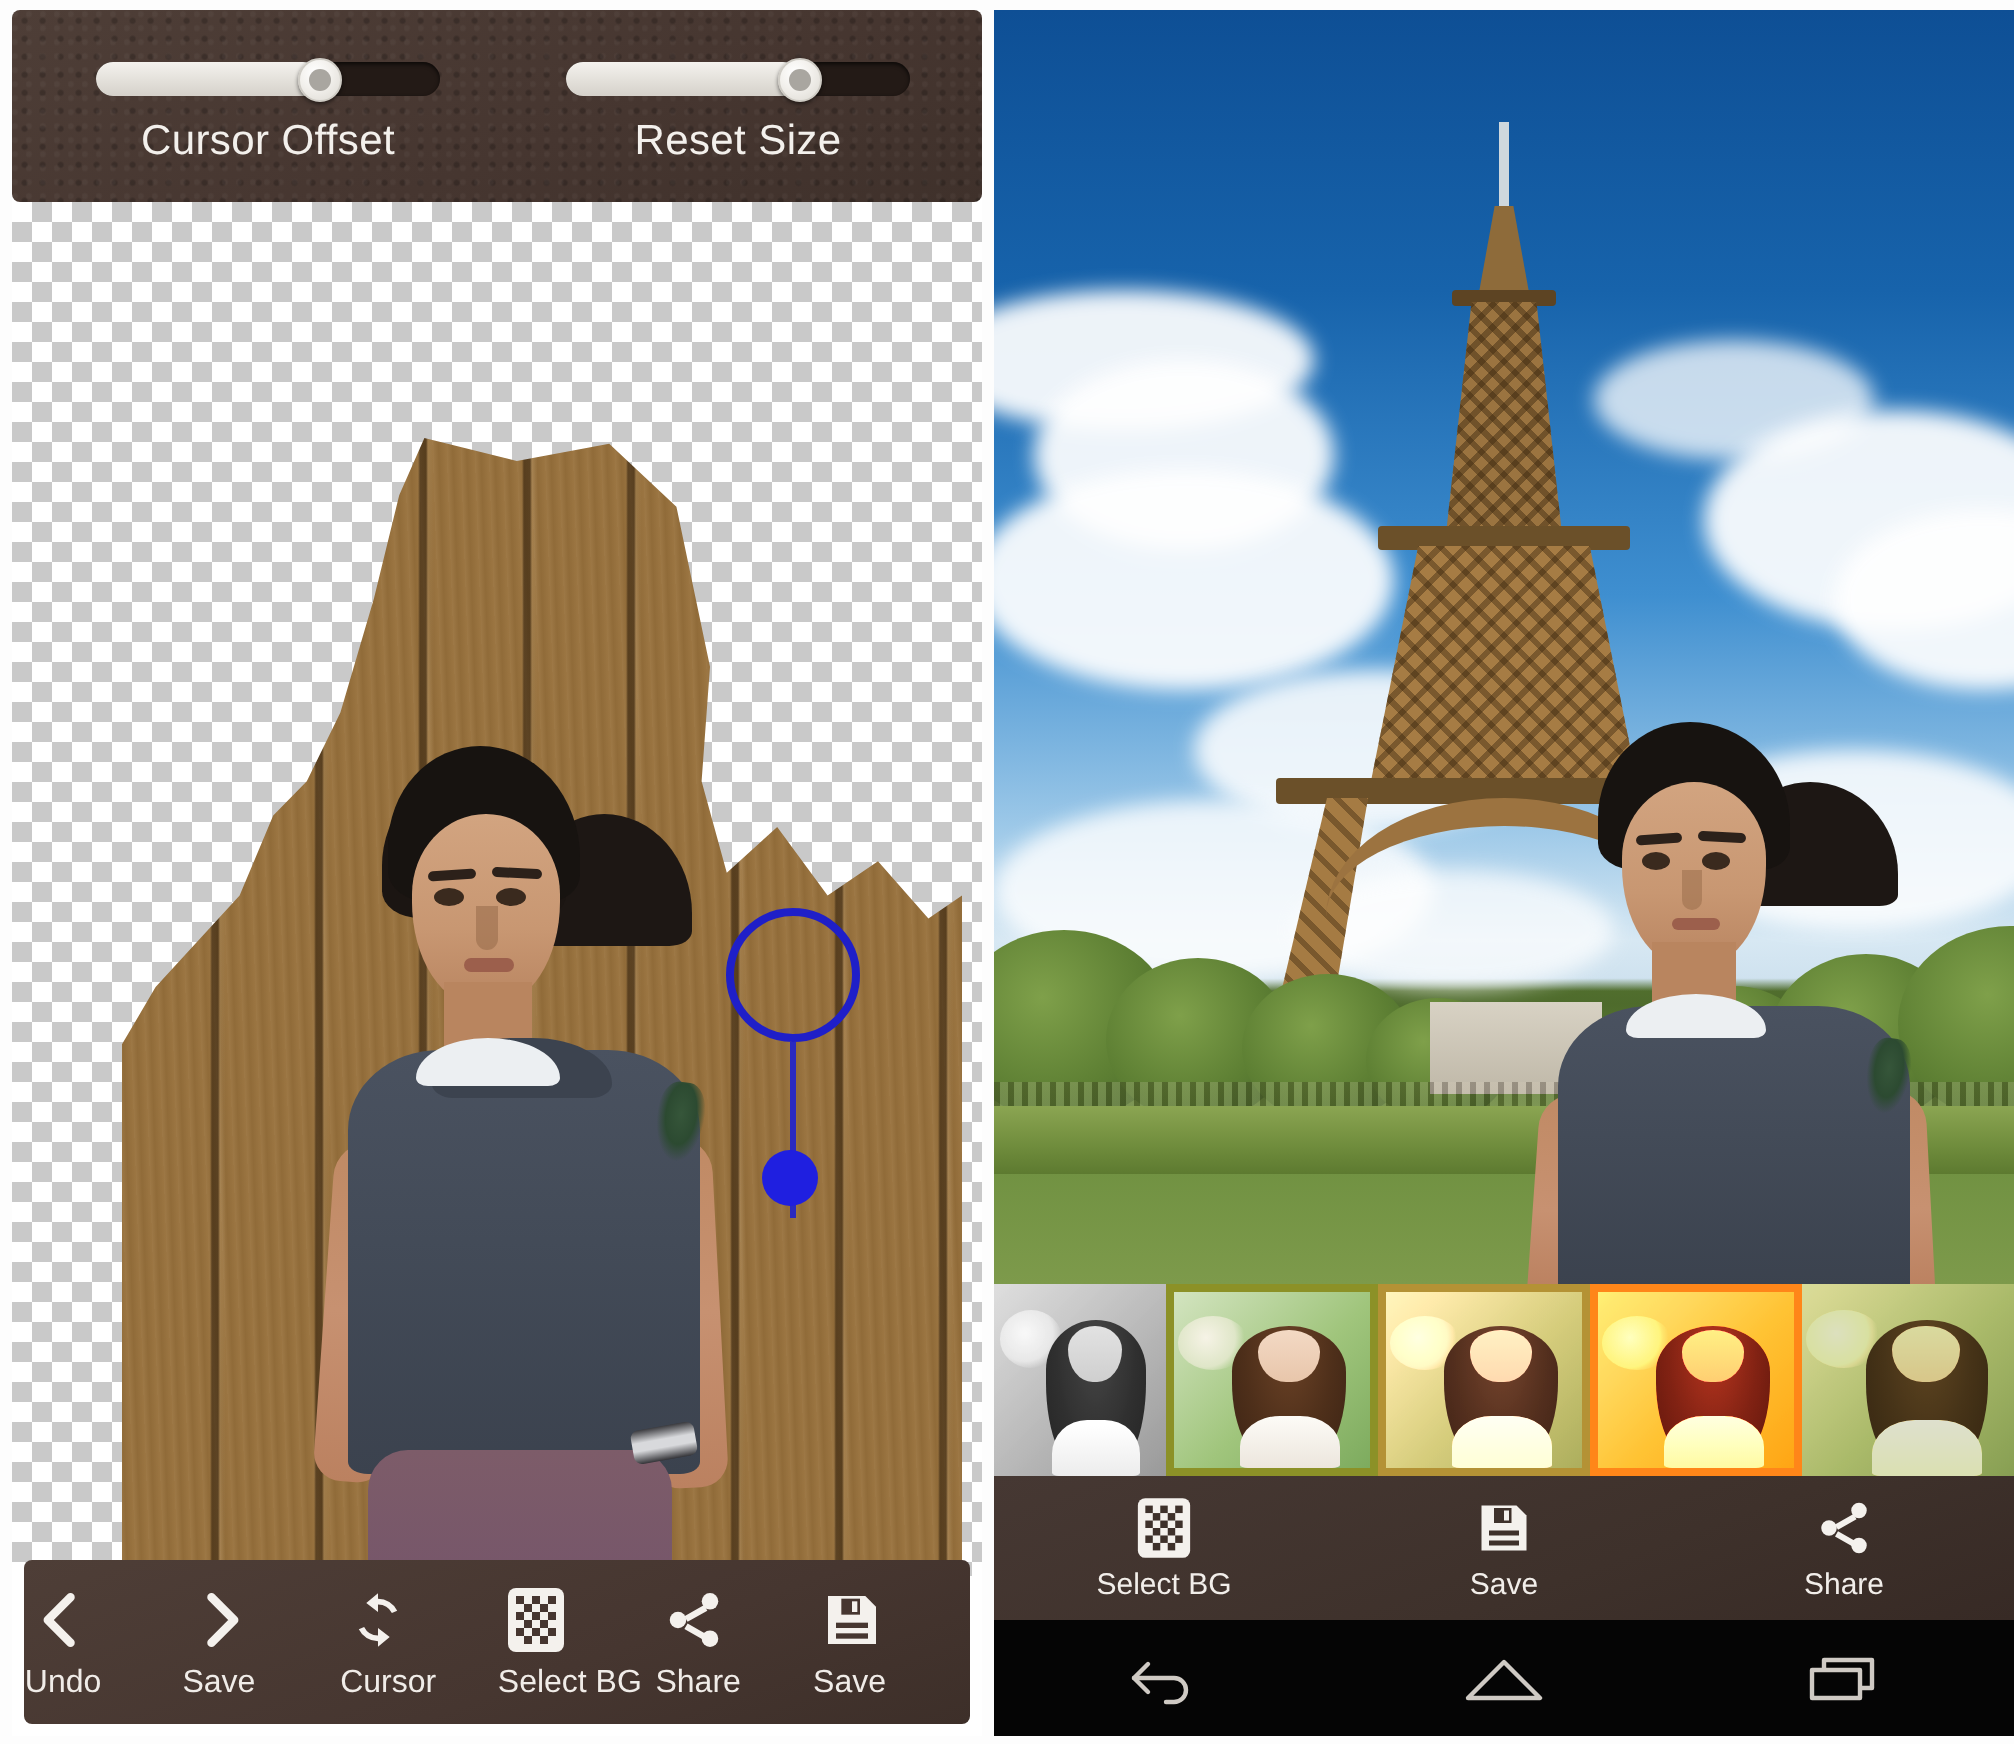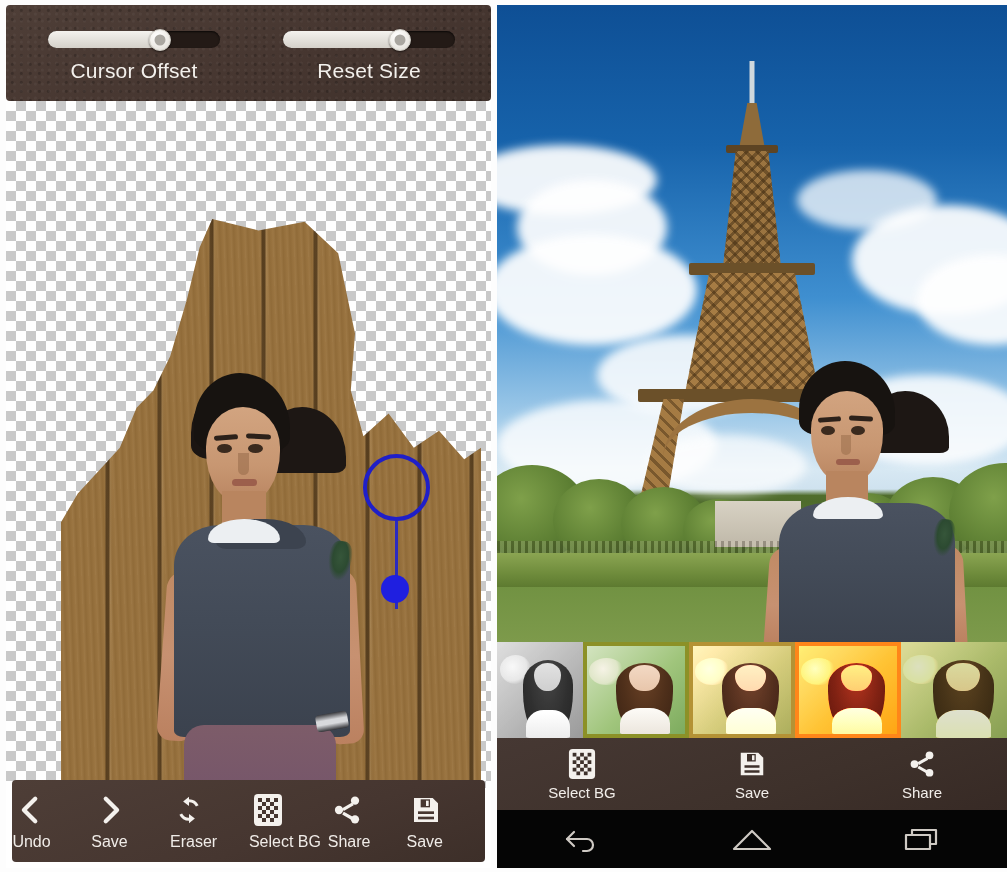--- a/index.html
+++ b/index.html
@@ -416,21 +416,21 @@
         <span class="tb-label">Save</span>
       </div>
 
       <div class="tb-item">
         <span class="tb-icon">
           <svg width="32" height="32" viewBox="0 0 24 24" fill="#f4f1ed">
             <path d="M12 4a8 8 0 0 1 7.2 4.5l-2 .9A5.8 5.8 0 0 0 12 6.2V9L7.6 5.6 12 2z"></path>
             <path d="M12 20a8 8 0 0 1-7.2-4.5l2-.9A5.8 5.8 0 0 0 12 17.8V15l4.4 3.4L12 22z"></path>
           </svg>
         </span>
-        <span class="tb-label">Eraser</span>
+        <span class="tb-label">Cursor</span>
       </div>
 
       <div class="tb-item">
         <span class="tb-icon">
           <svg width="30" height="34" viewBox="0 0 30 34">
             <rect x="1" y="1" width="28" height="32" rx="4" fill="#f4f1ed"></rect>
             <g fill="#463630">
               <rect x="5" y="5" width="4" height="4"></rect>
                 <rect x="13" y="5" width="4" height="4"></rect>
                 <rect x="21" y="5" width="4" height="4"></rect>

